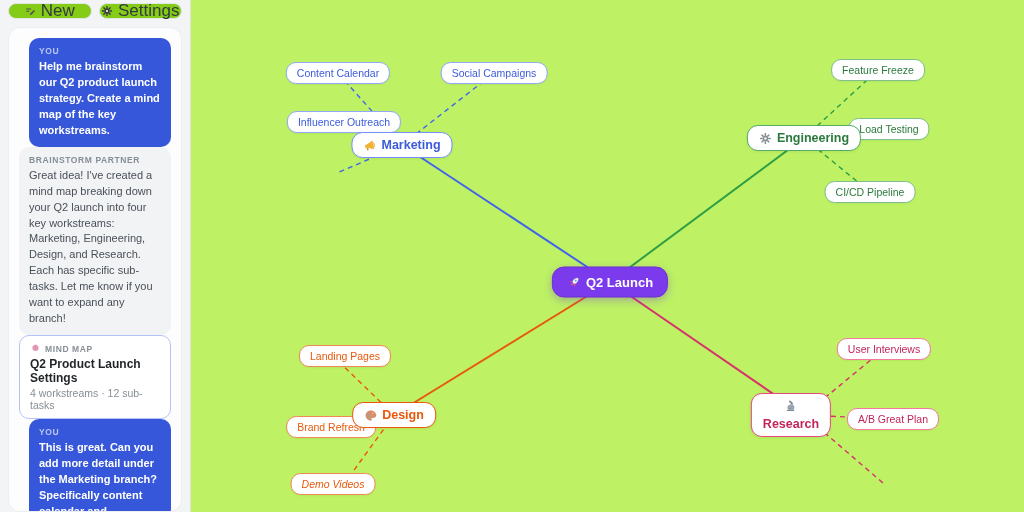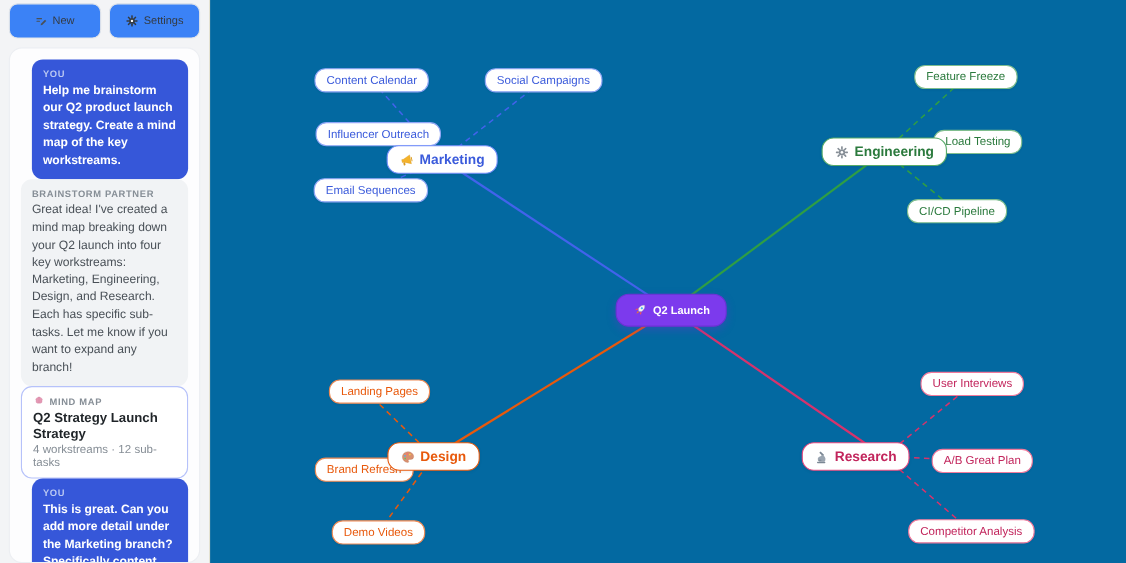--- a/index.html
+++ b/index.html
@@ -8,52 +8,52 @@
 
   
   aside { width:190px; min-width:190px; height:512px; padding:3px 8px 0 8px;
           display:flex; flex-direction:column; background:#f3f4f6; }
   .voice-btn { display:flex; align-items:center; justify-content:center; gap:7px;
     height:26px; border-radius:8px; background:#43a047; border:1px solid #3b9340;
     color:#fff; font-weight:bold; font-size:12.5px; cursor:pointer;
     font-family:"Liberation Sans", sans-serif; margin-bottom:6px; }
   .btn-row { display:flex; gap:7px; margin-bottom:8px; }
   .btn-row button { flex:1; display:flex; align-items:center; justify-content:center; gap:5px;
-    height:32px; border-radius:8px; background:#3b82f6; border:1px solid #e2e5e9;
-    color:#343a40; font-size:10px; cursor:pointer; font-family:"Liberation Sans", sans-serif; }
+    height:16px; border-radius:8px; background:#84cc16; border:1px solid #e2e5e9;
+    color:#343a40; font-size:17px; cursor:pointer; font-family:"Liberation Sans", sans-serif; }
   .chat-card { flex:1; min-height:0; background:#fdfdfe; border:1px solid #eceef2;
     border-radius:12px; padding:10px; display:flex; flex-direction:column; 
     overflow:hidden; }
   .msg { border-radius:10px; padding:8px 10px; }
   .msg .msg-label { font-size:8.5px; font-weight:bold; letter-spacing:.6px; margin-bottom:3px; }
   .msg .msg-text { font-size:11px; line-height:1.45; }
   .msg.user { background:#3657d9; color:#fff; margin-left:10px; }
   .msg.user .msg-label { color:#b9c7f2; }
   .msg.user .msg-text { font-weight:bold; }
   .msg.assistant { background:#f1f3f5; color:#495057; }
   .msg.assistant .msg-label { color:#868e96; }
   .mm-card { background:#ffffff; border:1.5px solid #b6c2fa; border-radius:10px;
     padding:7px 10px; cursor:pointer; }
   .mm-card .mm-label { display:flex; align-items:center; gap:4px; color:#868e96;
     font-size:8.5px; font-weight:bold; letter-spacing:.6px; }
   .mm-card .mm-title { font-size:12px; font-weight:bold; color:#1f2428; margin:3px 0 2px; }
   .mm-card .mm-sub { font-size:10.5px; color:#868e96; }
 
   
-  main { position:relative; flex:1; height:512px; background:#0369a1;
+  main { position:relative; flex:1; height:512px; background:#bef264;
          border-left:1px solid #e4e2d2; overflow:hidden; }
   #edges { position:absolute; left:0; top:0; width:100%; height:100%; }
   .node { position:absolute; transform:translate(-50%,-50%); background:#fff;
     white-space:nowrap; display:flex; align-items:center; gap:5px; cursor:pointer;
     border-style:solid; }
   .node.child { font-size:10.5px; padding:4px 10px; border-radius:10px;
     border-width:1.3px; box-shadow:0 1px 2px rgba(0,0,0,.05); }
   .node.branch { font-size:12.5px; font-weight:bold; padding:5px 11px;
     border-radius:11px; border-width:1.8px; box-shadow:0 1px 3px rgba(0,0,0,.07); }
-  .node.center { color:#fff; font-weight:bold; font-size:10px; padding:7px 14px;
+  .node.center { color:#fff; font-weight:bold; font-size:13px; padding:7px 14px;
     border-radius:12px; border-width:1.5px; box-shadow:0 3px 8px rgba(109,49,212,.35); }
   .nicon { display:inline-flex; align-items:center; }
   .nicon svg { display:block; }
 </style>
 </head>
 <body>
 
 <aside>
   <div class="btn-row">
     <button>
@@ -99,21 +99,21 @@
       <div class="mm-card">
         <div class="mm-label">
           <span class="nicon">
             <svg width="11" height="11" viewBox="0 0 24 24">
               <path fill="#e599b4" stroke="#c97a9a" stroke-width=".6" d="M12 4c-1.8 0-3 .8-3.4 2-1.8.2-3.1 1.5-3.1 3.2 0 .9.3 1.7.9 2.3-.3.5-.4 1-.4 1.6 0 1.9 1.5 3.4 3.4 3.4h5.2c1.9 0 3.4-1.5 3.4-3.4 0-.6-.1-1.1-.4-1.6.6-.6.9-1.4.9-2.3 0-1.7-1.3-3-3.1-3.2C15 4.8 13.8 4 12 4z"></path>
               <path d="M12 5v11" stroke="#c97a9a" stroke-width=".6" fill="none"></path>
             </svg>
           </span>
           <span>MIND MAP</span>
         </div>
-        <div class="mm-title">Q2 Strategy Launch Strategy</div>
+        <div class="mm-title">Q2 Product Launch Settings</div>
         <div class="mm-sub">4 workstreams · 12 sub-tasks</div>
       </div>
       <div class="msg user">
         <div class="msg-label">YOU</div>
         <div class="msg-text">This is great. Can you add more detail under the Marketing branch? Specifically content calendar and influencer outreach.</div>
       </div>
     </div>
 </aside>
 
 <main id="canvas">
@@ -138,23 +138,20 @@
     </svg>
     <div class="node child" style="left: 147px; top: 73px; border-color: rgb(145, 167, 247); color: rgb(59, 91, 219);">
       <span>Content Calendar</span>
     </div>
     <div class="node child" style="left: 153px; top: 122px; border-color: rgb(145, 167, 247); color: rgb(59, 91, 219);">
       <span>Influencer Outreach</span>
     </div>
     <div class="node child" style="left: 303px; top: 73px; border-color: rgb(145, 167, 247); color: rgb(59, 91, 219);">
       <span>Social Campaigns</span>
     </div>
-    <div class="node child" style="left: 146px; top: 173px; border-color: rgb(145, 167, 247); color: rgb(59, 91, 219);">
-      <span>Email Sequences</span>
-    </div>
     <div class="node branch" style="left: 211px; top: 145px; border-color: rgb(116, 143, 252); color: rgb(59, 91, 219);">
       <span class="nicon">
         <svg width="13" height="13" viewBox="0 0 24 24">
           <g transform="rotate(-12 12 12)">
             <path fill="#f5b32b" stroke="#d9981a" stroke-width=".6" d="M3.5 9.5h3.2L18 4.5v15L6.7 14.5H3.5z"></path>
             <rect x="5" y="14.8" width="3" height="5.2" rx="1.1" fill="#d9981a"></rect>
             <path d="M20 9v6" stroke="#d9981a" stroke-width="1.4" stroke-linecap="round" fill="none"></path>
           </g>
         </svg>
       </span>
@@ -187,45 +184,42 @@
         </svg>
       </span>
       <span>Engineering</span>
     </div>
     <div class="node child" style="left: 154px; top: 356px; border-color: rgb(239, 138, 84); color: rgb(232, 89, 12); border-radius: 10px;">
       <span>Landing Pages</span>
     </div>
     <div class="node child" style="left: 140px; top: 427px; border-color: rgb(239, 138, 84); color: rgb(232, 89, 12);">
       <span>Brand Refresh</span>
     </div>
-    <div class="node child" style="left: 153px; top: 484px; border-color: rgb(239, 138, 84); color: rgb(232, 89, 12);">
+    <div class="node child" style="left: 142px; top: 484px; border-color: rgb(239, 138, 84); color: rgb(232, 89, 12); font-style: italic;">
       <span>Demo Videos</span>
     </div>
     <div class="node branch" style="left: 203px; top: 415px; border-color: rgb(232, 89, 12); color: rgb(232, 89, 12);">
       <span class="nicon">
         <svg width="13" height="13" viewBox="0 0 24 24">
           <path fill="#d9906f" stroke="#b5714f" stroke-width=".5" d="M12 3a9 9 0 1 0 0 18c2 0 2.1-1.5 1.2-2.4-.9-1-.3-2.6 1.8-2.6H17a5 5 0 0 0 5-5c0-4.5-4.5-8-10-8z"></path>
           <circle cx="7.4" cy="10" r="1.4" fill="#4dabf7"></circle>
           <circle cx="11" cy="6.7" r="1.4" fill="#ff6b6b"></circle>
           <circle cx="15.6" cy="7.8" r="1.4" fill="#ffd43b"></circle>
           <circle cx="7.8" cy="14.6" r="1.4" fill="#51cf66"></circle>
         </svg>
       </span>
       <span>Design</span>
     </div>
     <div class="node child" style="left: 693px; top: 349px; border-color: rgb(242, 122, 156); color: rgb(194, 37, 92);">
       <span>User Interviews</span>
     </div>
     <div class="node child" style="left: 702px; top: 419px; border-color: rgb(242, 122, 156); color: rgb(194, 37, 92);">
       <span>A/B Great Plan</span>
     </div>
-    <div class="node child" style="left: 692px; top: 483px; border-color: rgb(242, 122, 156); color: rgb(194, 37, 92);">
-      <span>Competitor Analysis</span>
-    </div>
-    <div class="node branch" style="left: 587px; top: 415px; border-color: rgb(230, 73, 128); color: rgb(194, 37, 92);">
+    <div class="node branch" style="left: 600px; top: 415px; border-color: rgb(230, 73, 128); color: rgb(194, 37, 92); flex-direction: column;">
       <span class="nicon">
         <svg width="13" height="13" viewBox="0 0 24 24">
           <path fill="#7b8794" d="M9.5 2.5l6 6-2.2 2.2-6-6 2.2-2.2z"></path>
           <path fill="#9aa5b1" d="M13.5 9.5a6.5 6.5 0 0 1 2.5 10.5H7.5a5 5 0 0 1 2-9.5l1.5-1.5 2.5.5z"></path>
           <rect x="3.5" y="20" width="14" height="2.2" rx="1.1" fill="#7b8794"></rect>
           <rect x="6" y="16.5" width="5" height="1.6" rx=".8" fill="#7b8794"></rect>
         </svg>
       </span>
       <span>Research</span>
     </div>

